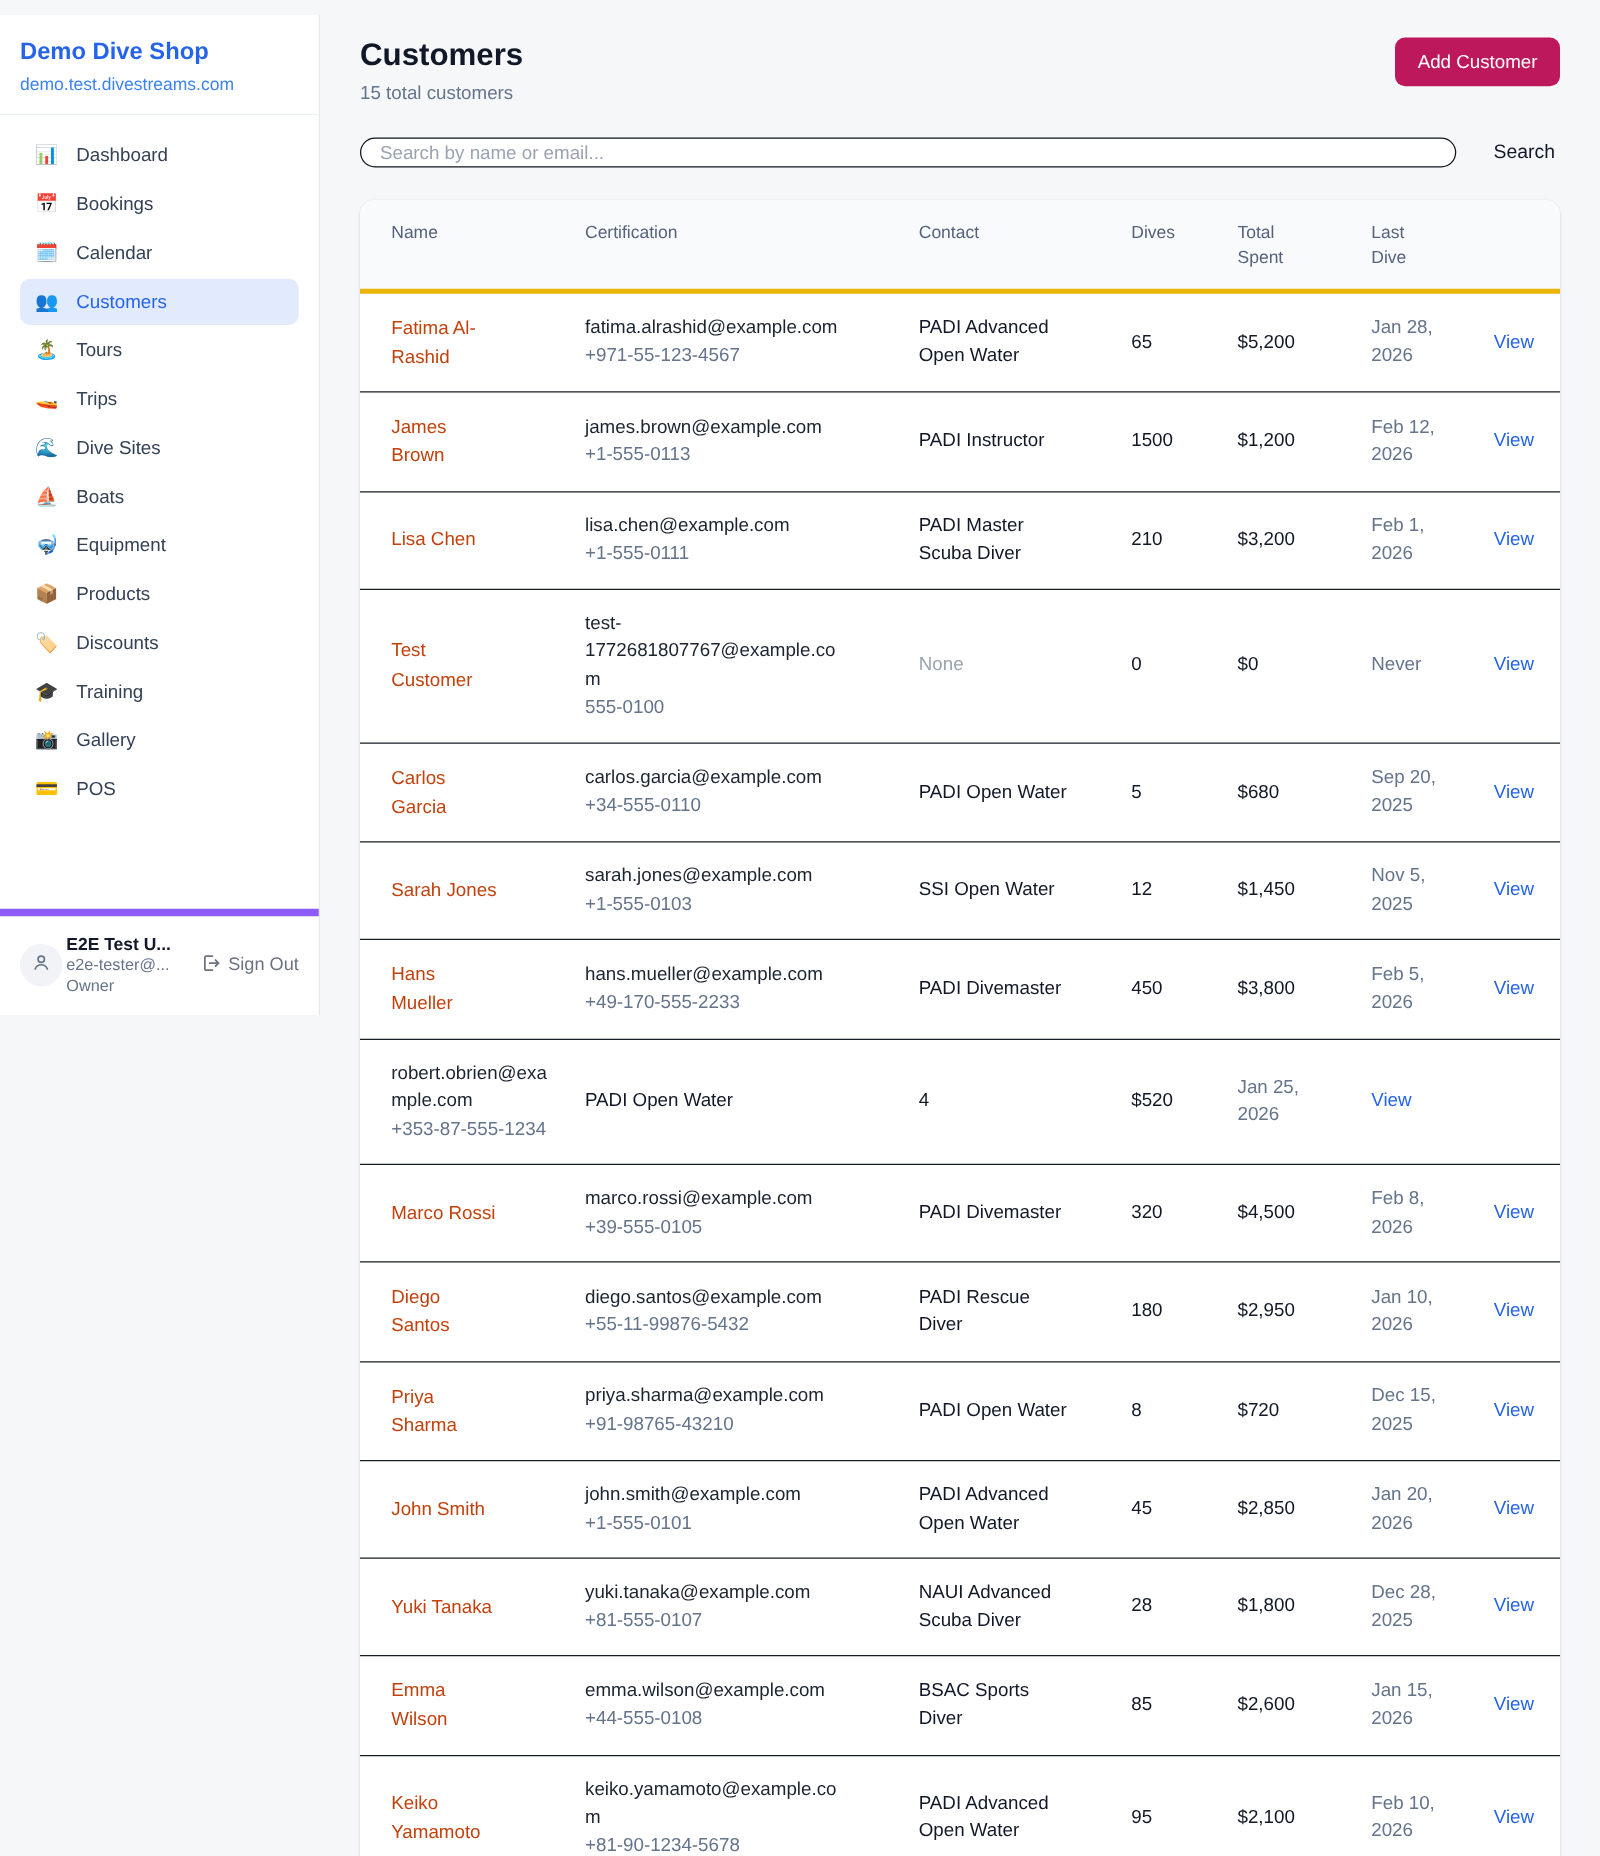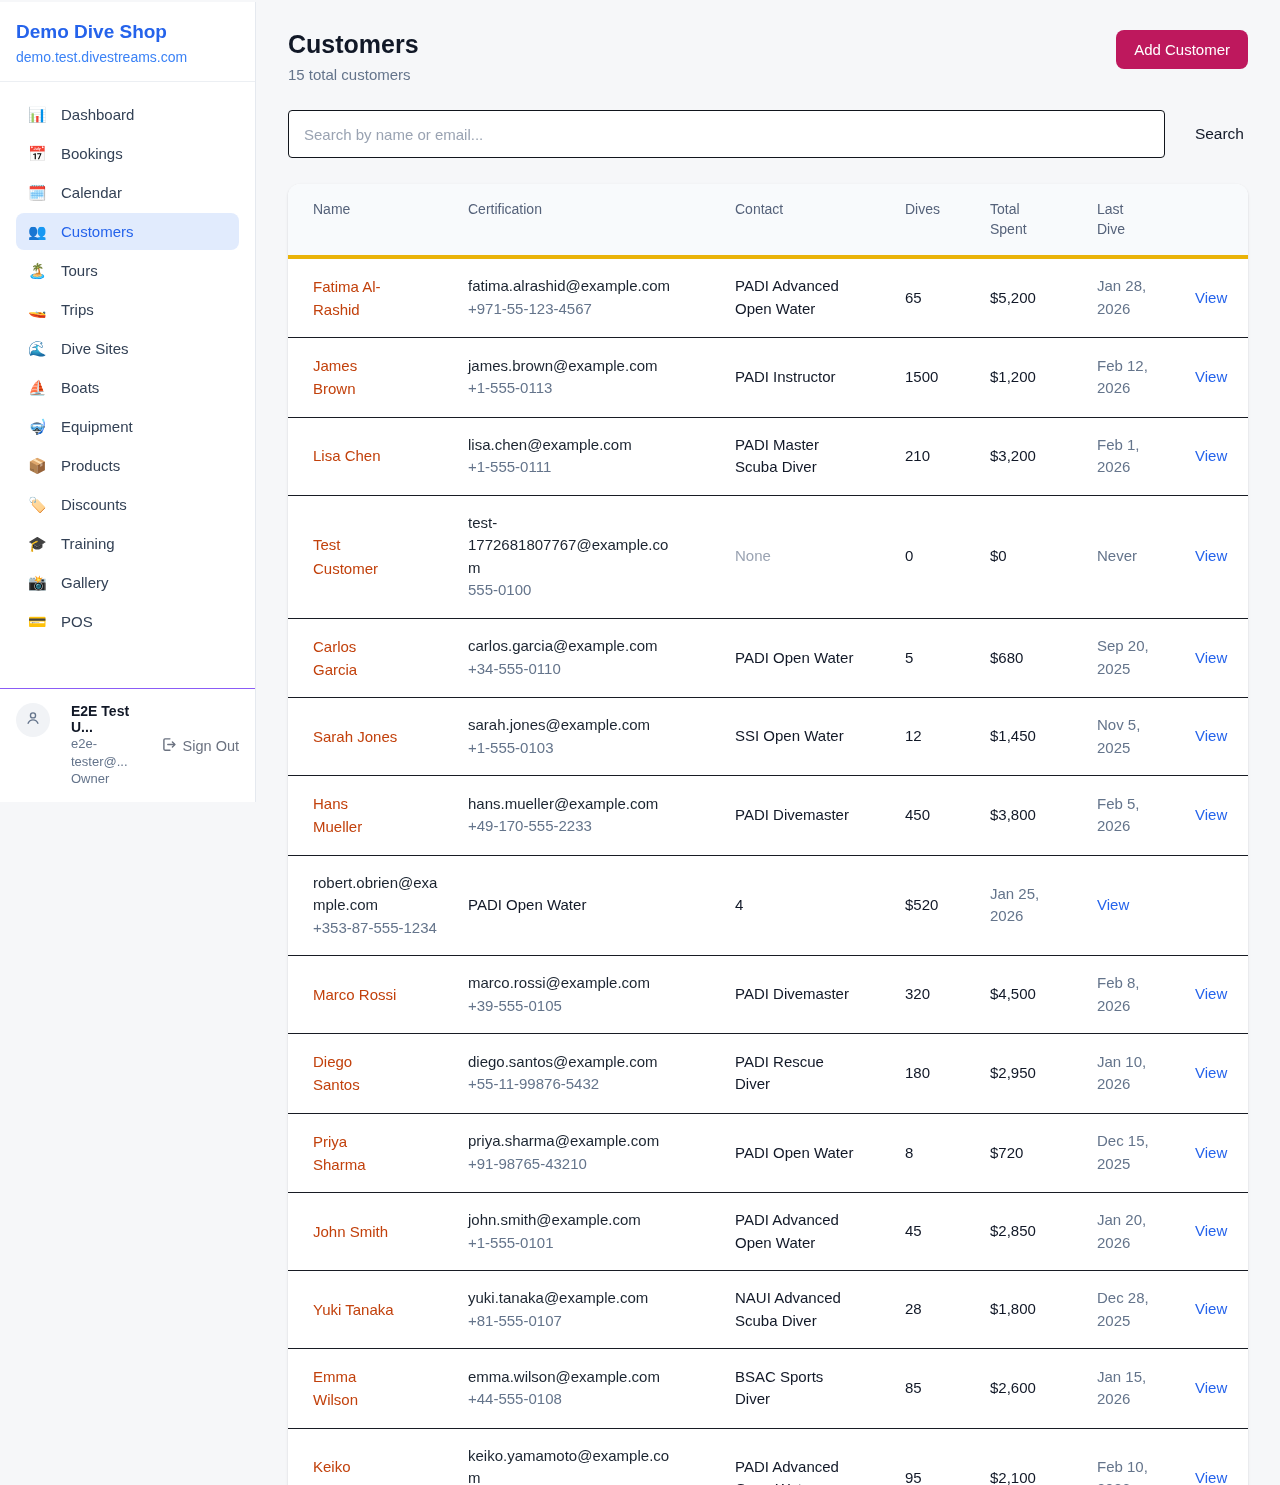--- a/index.html
+++ b/index.html
@@ -7,43 +7,43 @@
   body {
     background:#f6f7f9;
     font-family:"Liberation Sans", sans-serif;
     color:#0f172a;
     width:1280px; min-height:1485px;
     position:relative;
   }
 
   
   .sidebar {
-    position:absolute; left:0; top:2px;
+    position:absolute; left:0; top:12px;
     width:256px; height:800px;
     background:#ffffff;
     border-right:1px solid #e5e9ef;
     display:flex; flex-direction:column;
   }
   .brand { padding:18px 16px 16px 16px; border-bottom:1px solid #eceff3; }
   .brand-title { color:#2563eb; font-size:19px; font-weight:bold; line-height:1.3; }
   .brand-sub { color:#3b82f6; font-size:14px; margin-top:4px; }
   .nav { padding:14px 16px 8px 16px; flex:0 0 auto; }
   .nav-item {
     display:flex; align-items:center; gap:13px;
     padding:10px 12px; margin-bottom:2px;
     border-radius:8px; cursor:pointer;
     color:#334155; font-size:15px;
   }
   .nav-item.active { background:#e1ebfd; color:#2563eb; }
   .nav-icon { width:20px; font-size:15px; line-height:1; text-align:center; flex:0 0 auto; }
   .user-box {
     margin-top:auto;
-    border-top:1px solid #8b5cf6;
+    border-top:6px solid #8b5cf6;
     padding:14px 16px;
-    display:flex; gap:21px;
+    display:flex; align-items:center; gap:3px;
   }
   .avatar {
     width:34px; height:34px; border-radius:50%;
     background:#f1f3f6; display:flex; align-items:center; justify-content:center;
     flex:0 0 auto;
   }
   .user-meta { flex:1 1 auto; min-width:0; }
   .user-name { font-size:14px; font-weight:bold; color:#111827; }
   .user-email, .user-role { font-size:13px; color:#64748b; line-height:1.35; }
   .signout {
@@ -59,22 +59,22 @@
   .page-title { font-size:25px; font-weight:bold; color:#111827; margin:0; }
   .page-sub { color:#64748b; font-size:15px; margin-top:7px; }
   .btn-primary {
     background:#be185d; color:#ffffff;
     border:none; border-radius:8px;
     padding:11px 18px; font-size:15px; font-weight:500;
     font-family:inherit; cursor:pointer;
   }
   .search-row { display:flex; align-items:center; gap:26px; margin-top:27px; }
   .search-input {
-    flex:1 1 auto; height:48px;
-    border:1.5px solid #11151c; border-radius:4px;
+    flex:1 1 auto; height:24px;
+    border:1.5px solid #11151c; border-radius:16px;
     padding:0 15px; font-size:15px; font-family:inherit;
     background:#ffffff; color:#0f172a; outline:none;
   }
   .search-input::placeholder { color:#9aa3b2; }
   .btn-text {
     background:none; border:none; cursor:pointer;
     font-size:15.5px; color:#111827; font-family:inherit; padding:0 4px;
   }
 
   

